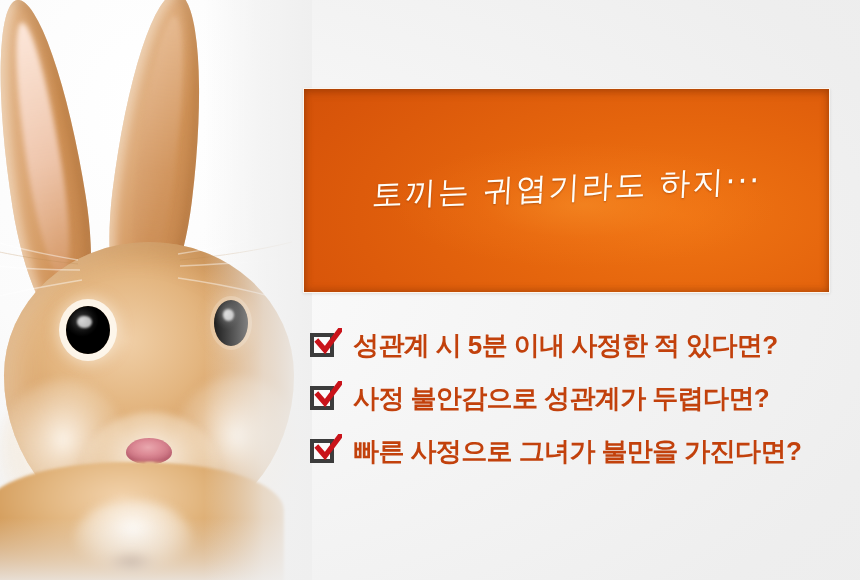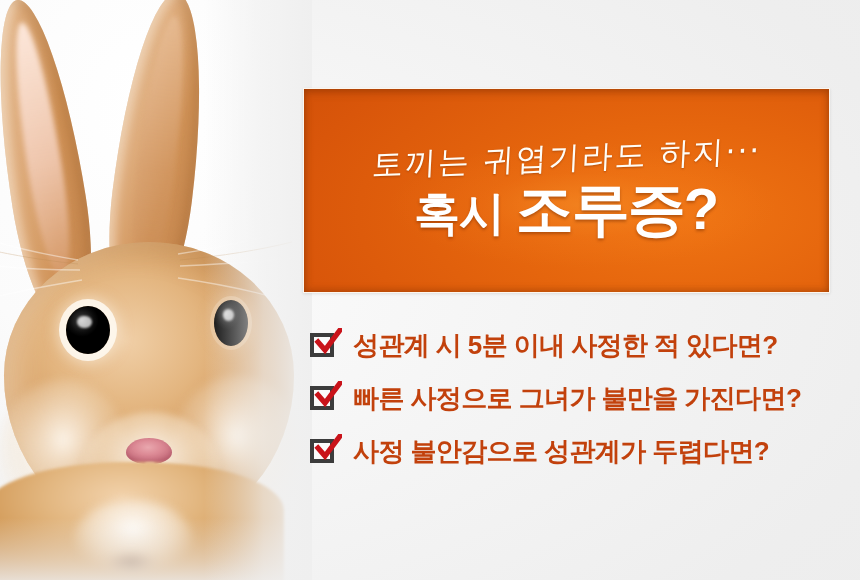--- a/index.html
+++ b/index.html
@@ -373,23 +373,20 @@
 
     <div class="photo-fade-bottom"></div>
     <div class="photo-fade-right"></div>
   </div>
 
   <div class="headline-banner">
     <div class="glow"></div>
 
     <p class="headline-script">토끼는 귀엽기라도 하지···</p>
 
-    <p class="headline-main">
-      <span class="lead">혹시 </span><span class="emph">조루증</span><span class="qmark">?</span>
-    </p>
   </div>
 
   <div class="checklist">
 
     <div class="check-item">
       <span class="check-icon">
         <span class="box"></span>
         <svg class="tick" viewBox="0 0 28 28">
           <path d="M4 14 L11 22 L26 2" fill="none" stroke="#c9131a" stroke-width="5.2" stroke-linecap="square" stroke-linejoin="miter"></path>
         </svg>
@@ -397,27 +394,27 @@
       <span class="check-label">성관계 시 5분 이내 사정한 적 있다면?</span>
     </div>
 
     <div class="check-item">
       <span class="check-icon">
         <span class="box"></span>
         <svg class="tick" viewBox="0 0 28 28">
           <path d="M4 14 L11 22 L26 2" fill="none" stroke="#c9131a" stroke-width="5.2" stroke-linecap="square" stroke-linejoin="miter"></path>
         </svg>
       </span>
-      <span class="check-label">빠른 사정으로 그녀가 불만을 가진다면?</span>
+      <span class="check-label">사정 불안감으로 성관계가 두렵다면?</span>
     </div>
 
     <div class="check-item">
       <span class="check-icon">
         <span class="box"></span>
         <svg class="tick" viewBox="0 0 28 28">
           <path d="M4 14 L11 22 L26 2" fill="none" stroke="#c9131a" stroke-width="5.2" stroke-linecap="square" stroke-linejoin="miter"></path>
         </svg>
       </span>
-      <span class="check-label">사정 불안감으로 성관계가 두렵다면?</span>
+      <span class="check-label">빠른 사정으로 그녀가 불만을 가진다면?</span>
     </div>
 
   </div>
 </div>
 
 </body></html>

